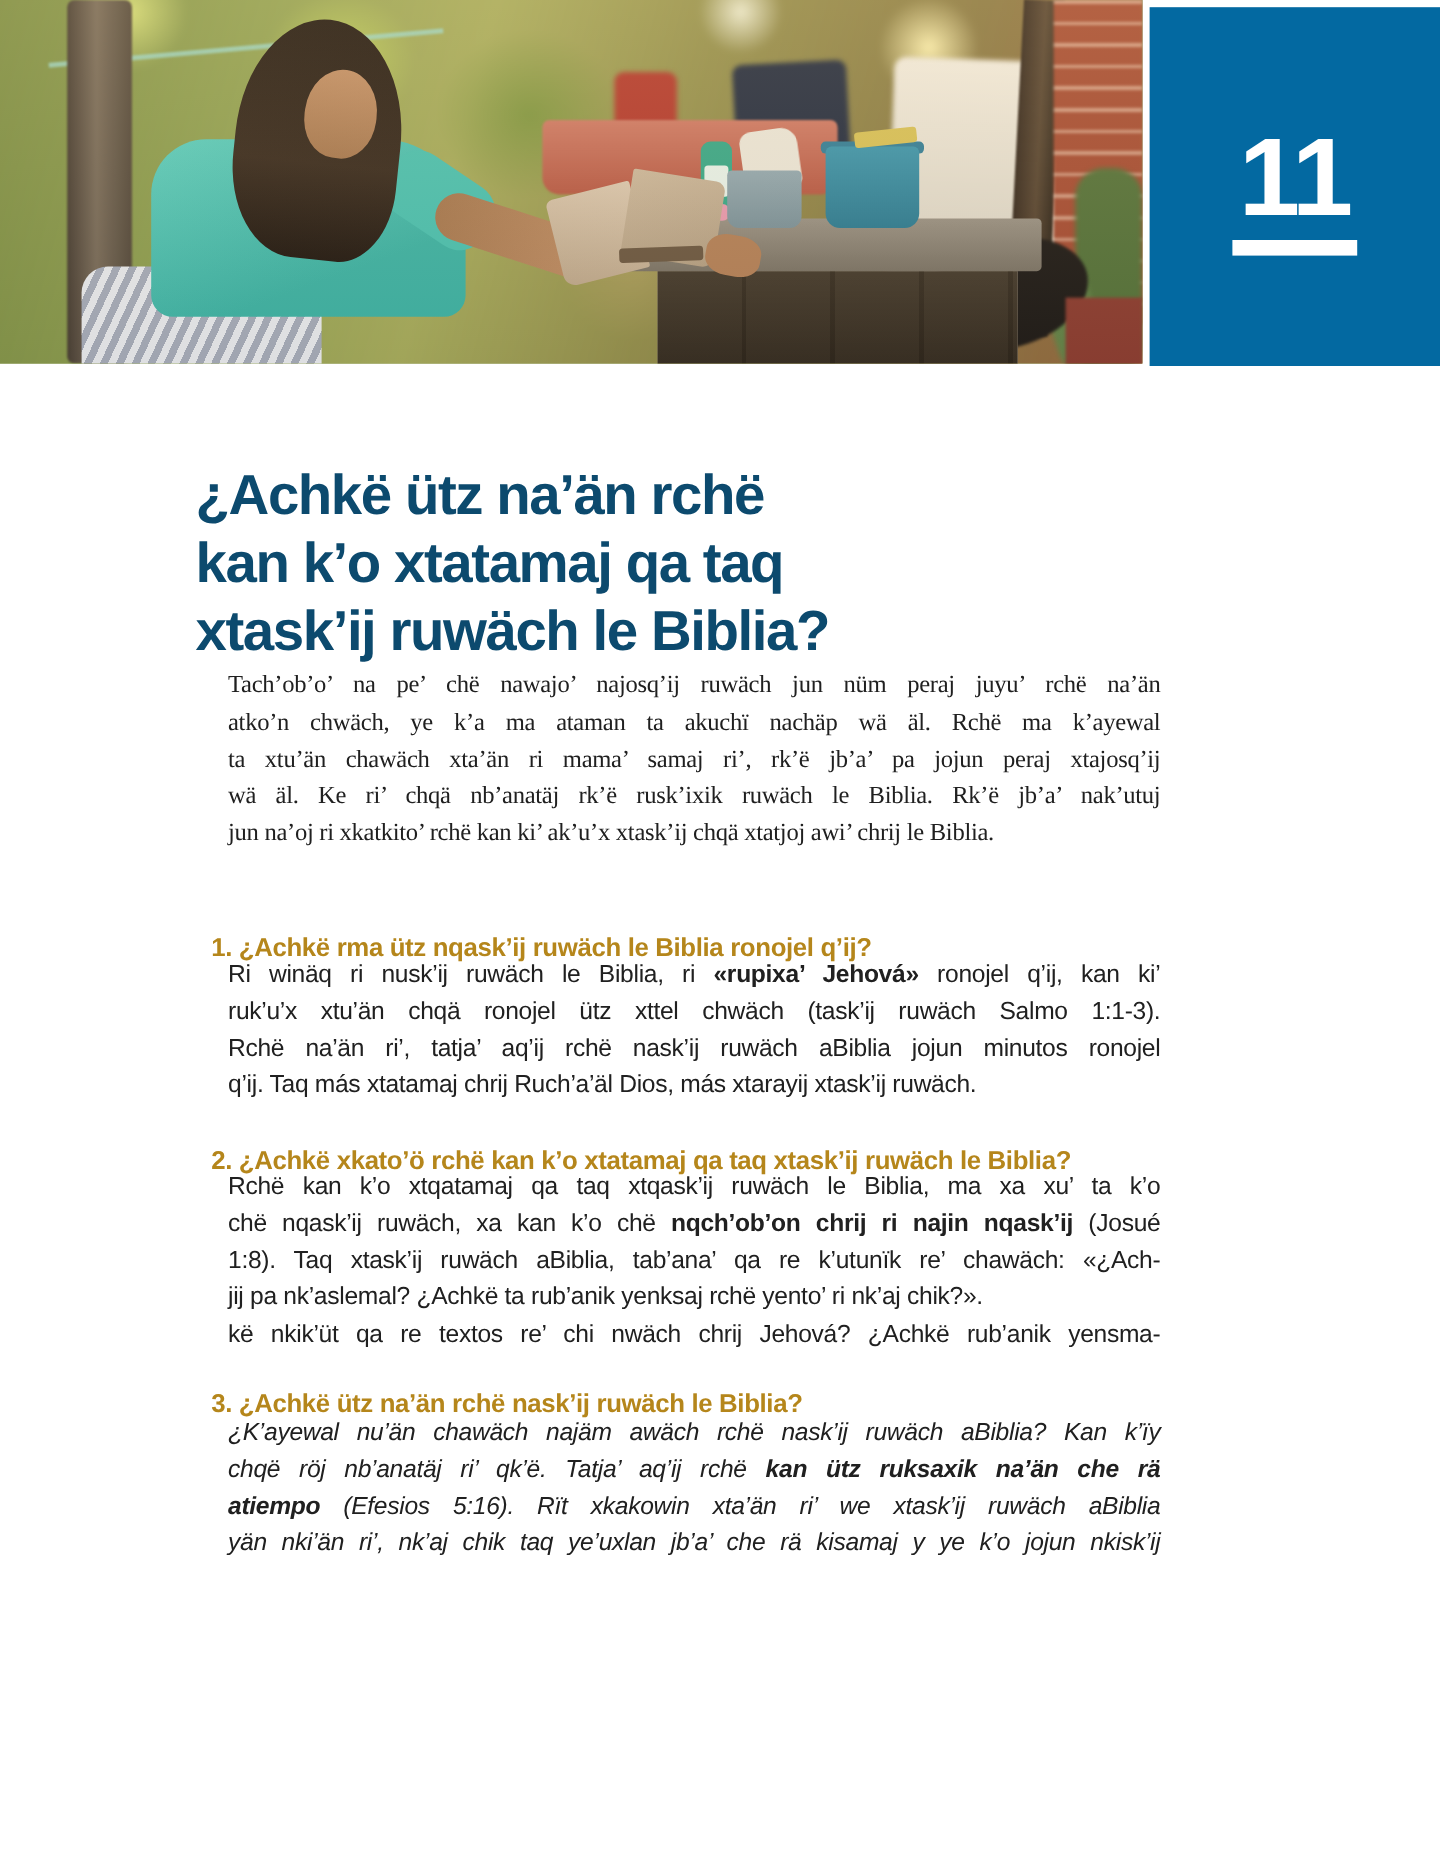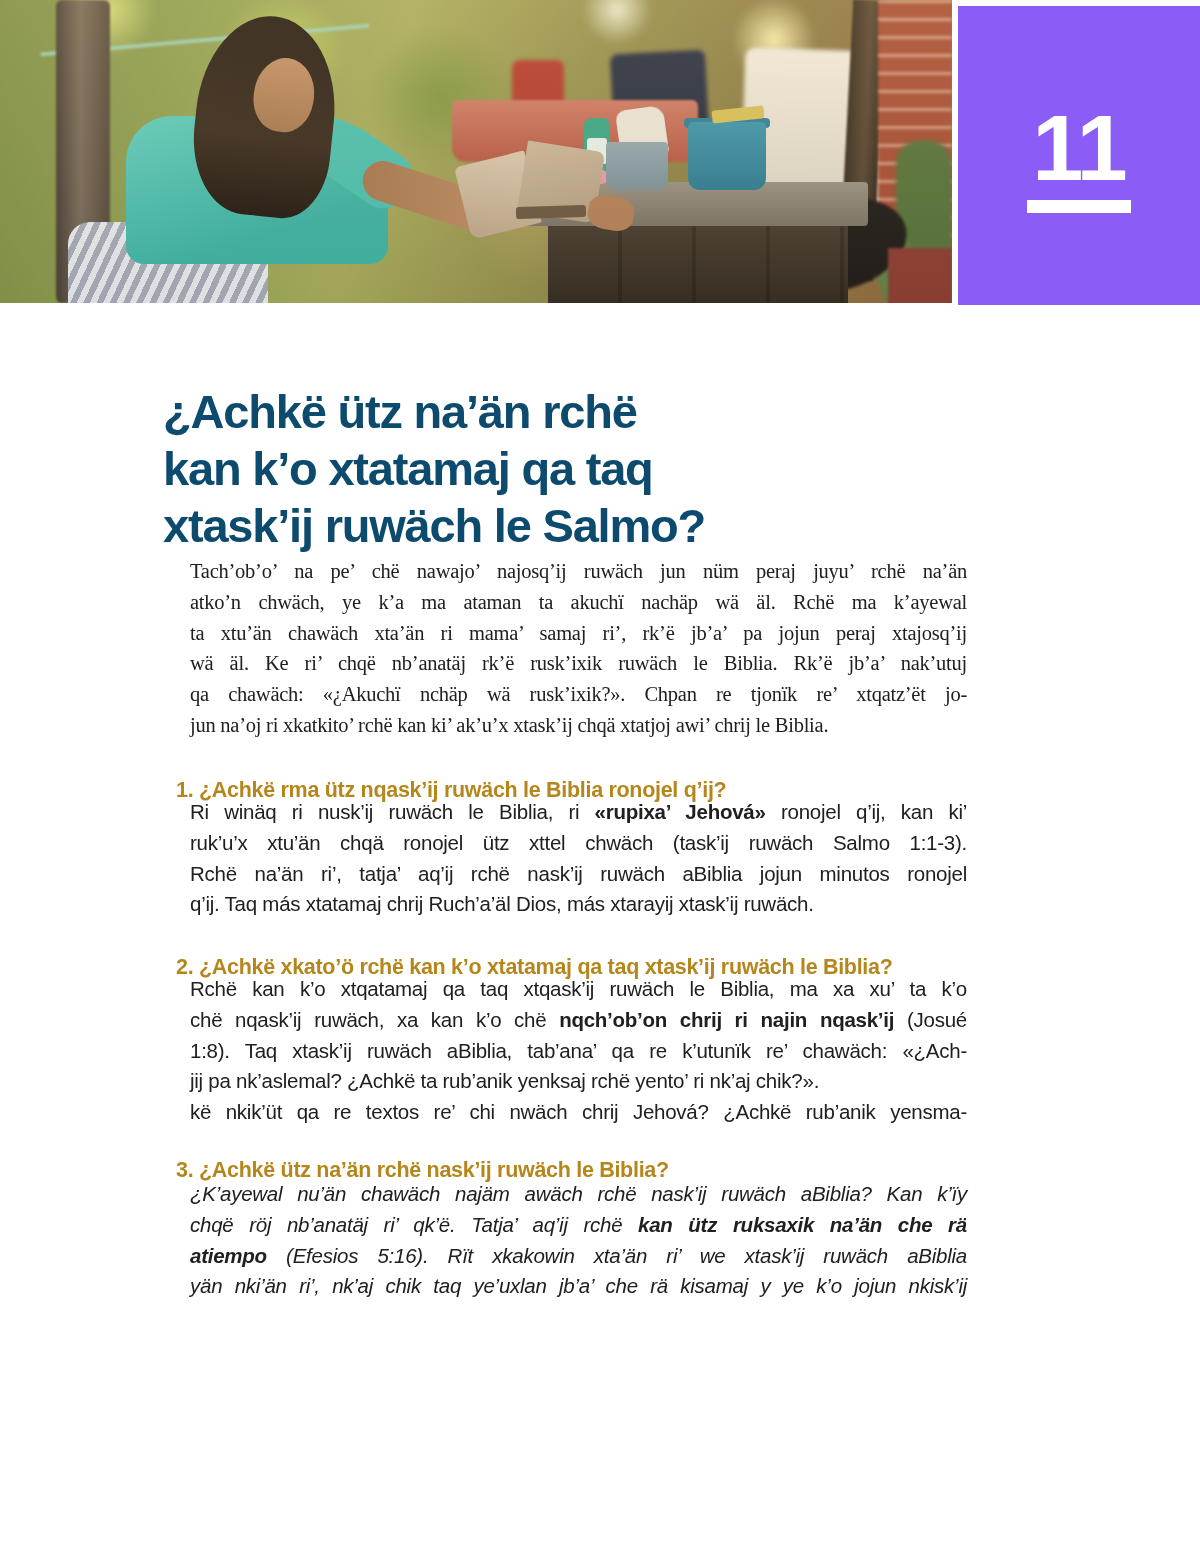--- a/index.html
+++ b/index.html
@@ -58,21 +58,21 @@
   .ph-arm{left:360px;top:178px;width:150px;height:40px;background:linear-gradient(90deg,#a87a52,#c29068);border-radius:20px;transform:rotate(18deg);}
   .ph-hand{left:588px;top:196px;width:46px;height:34px;background:#b5825a;border-radius:40%;transform:rotate(10deg);}
   .ph-book-left{left:462px;top:158px;width:72px;height:74px;background:linear-gradient(200deg,#dcc9b1,#bfa98d);border-radius:6px 2px 2px 10px;transform:rotate(-14deg);}
   .ph-book-right{left:522px;top:146px;width:78px;height:72px;background:linear-gradient(160deg,#cdb99e,#b5a084);border-radius:2px 8px 10px 2px;transform:rotate(9deg);}
   .ph-book-spine{left:516px;top:206px;width:70px;height:12px;background:#6e5a44;transform:rotate(-2deg);border-radius:3px;}
   .ph-jeans{left:238px;top:232px;width:300px;height:75px;background:linear-gradient(180deg,#394souvenir,#39455f,#2b3953);border-radius:26px 40px 8px 8px;}
   .ph-apron{left:68px;top:222px;width:200px;height:85px;background:repeating-linear-gradient(115deg,#a7adbb 0 6px,#e9ebef 6px 12px);border-radius:22px 10px 0 0;}
   .ph-glow{left:0;top:0;width:952px;height:303px;background:linear-gradient(180deg,rgba(255,216,150,.14),rgba(40,30,10,.06));}
 
   
-  .badge{position:absolute;left:958px;top:6px;width:242px;height:299px;background:#8b5cf6;text-align:center;}
+  .badge{position:absolute;left:958px;top:6px;width:242px;height:299px;background:#0369a1;text-align:center;}
   .badge-number{margin-top:96px;font-size:92px;line-height:92px;font-weight:700;color:#ffffff;letter-spacing:-2px;}
   .badge-bar{width:104px;height:13px;background:#ffffff;margin:6px auto 0 auto;}
 
   
   .title-block{position:absolute;left:163px;top:352px;width:820px;
     font-size:47px;line-height:57px;font-weight:700;color:#0c4a6e;letter-spacing:-1.2px;}
   .title-block .tline{text-align:left;text-align-last:left;}
 
   .para{position:absolute;width:777px;font-size:20.5px;line-height:30.8px;letter-spacing:-0.25px;color:#202020;}
   .tline{text-align:justify;text-align-last:justify;}
@@ -135,29 +135,28 @@
   </div>
 
   <div class="badge">
     <div class="badge-number">11</div>
     <div class="badge-bar"></div>
   </div>
 
   <h1 class="title-block">
       <div class="tline"><span>¿Achkë ütz na’än rchë</span></div>
       <div class="tline"><span>kan k’o xtatamaj qa taq</span></div>
-      <div class="tline tline-last"><span>xtask’ij ruwäch le Salmo?</span></div>
+      <div class="tline tline-last"><span>xtask’ij ruwäch le Biblia?</span></div>
     </h1>
 
   <div class="para intro">
       <div class="tline"><span>Tach’ob’o’ na pe’ chë nawajo’ najosq’ij ruwäch jun nüm peraj juyu’ rchë na’än</span></div>
       <div class="tline"><span>atko’n chwäch, ye k’a ma ataman ta akuchï nachäp wä äl. Rchë ma k’ayewal</span></div>
       <div class="tline"><span>ta xtu’än chawäch xta’än ri mama’ samaj ri’, rk’ë jb’a’ pa jojun peraj xtajosq’ij</span></div>
-      <div class="tline"><span>wä äl. Ke ri’ chqë nb’anatäj rk’ë rusk’ixik ruwäch le Biblia. Rk’ë jb’a’ nak’utuj</span></div>
-      <div class="tline"><span>qa chawäch: «¿Akuchï nchäp wä rusk’ixik?». Chpan re tjonïk re’ xtqatz’ët jo-</span></div>
+      <div class="tline"><span>wä äl. Ke ri’ chqä nb’anatäj rk’ë rusk’ixik ruwäch le Biblia. Rk’ë jb’a’ nak’utuj</span></div>
       <div class="tline tline-last"><span>jun na’oj ri xkatkito’ rchë kan ki’ ak’u’x xtask’ij chqä xtatjoj awi’ chrij le Biblia.</span></div>
     </div>
 
   <h2 class="q-heading h1q">1. ¿Achkë rma ütz nqask’ij ruwäch le Biblia ronojel q’ij?</h2>
   <div class="para p1">
       <div class="tline"><span>Ri winäq ri nusk’ij ruwäch le Biblia, ri </span><span class="bold">«rupixa’ Jehová»</span><span> ronojel q’ij, kan ki’</span></div>
       <div class="tline"><span>ruk’u’x xtu’än chqä ronojel ütz xttel chwäch (task’ij ruwäch Salmo 1:1-3).</span></div>
       <div class="tline"><span>Rchë na’än ri’, tatja’ aq’ij rchë nask’ij ruwäch aBiblia jojun minutos ronojel</span></div>
       <div class="tline tline-last"><span>q’ij. Taq más xtatamaj chrij Ruch’a’äl Dios, más xtarayij xtask’ij ruwäch.</span></div>
     </div>

